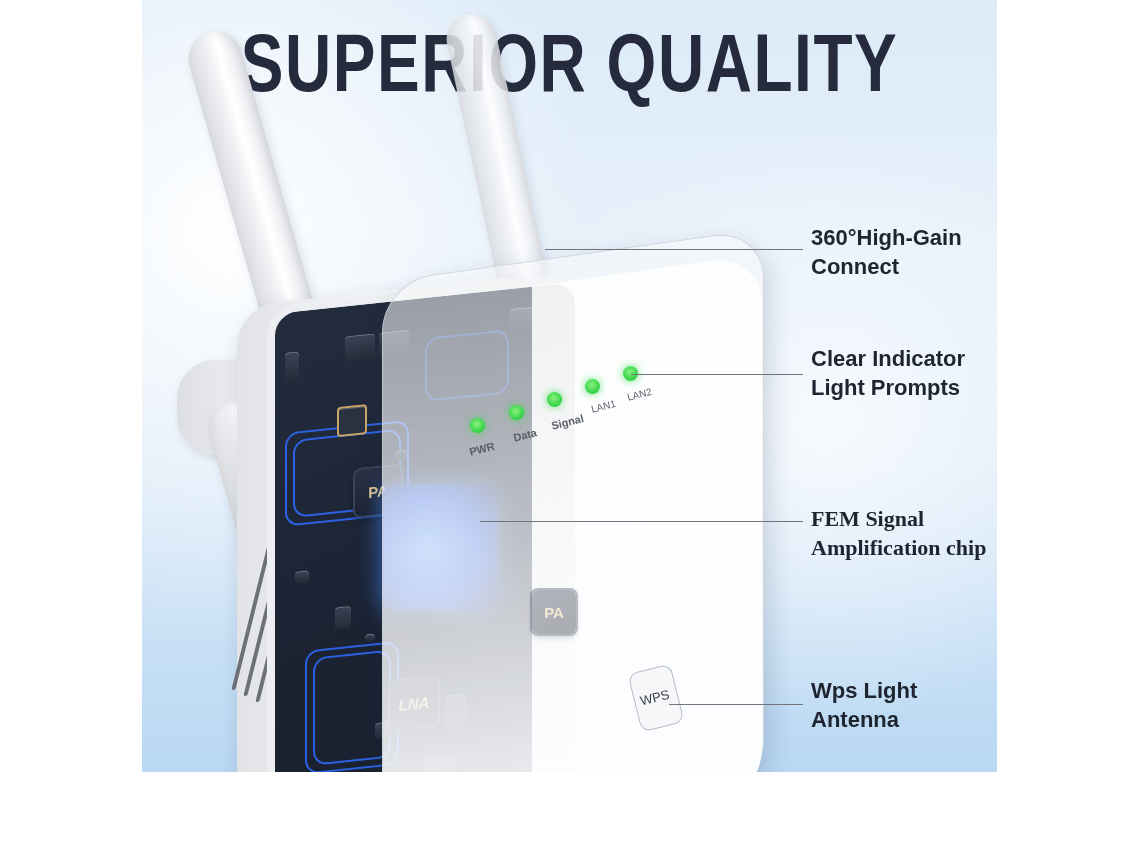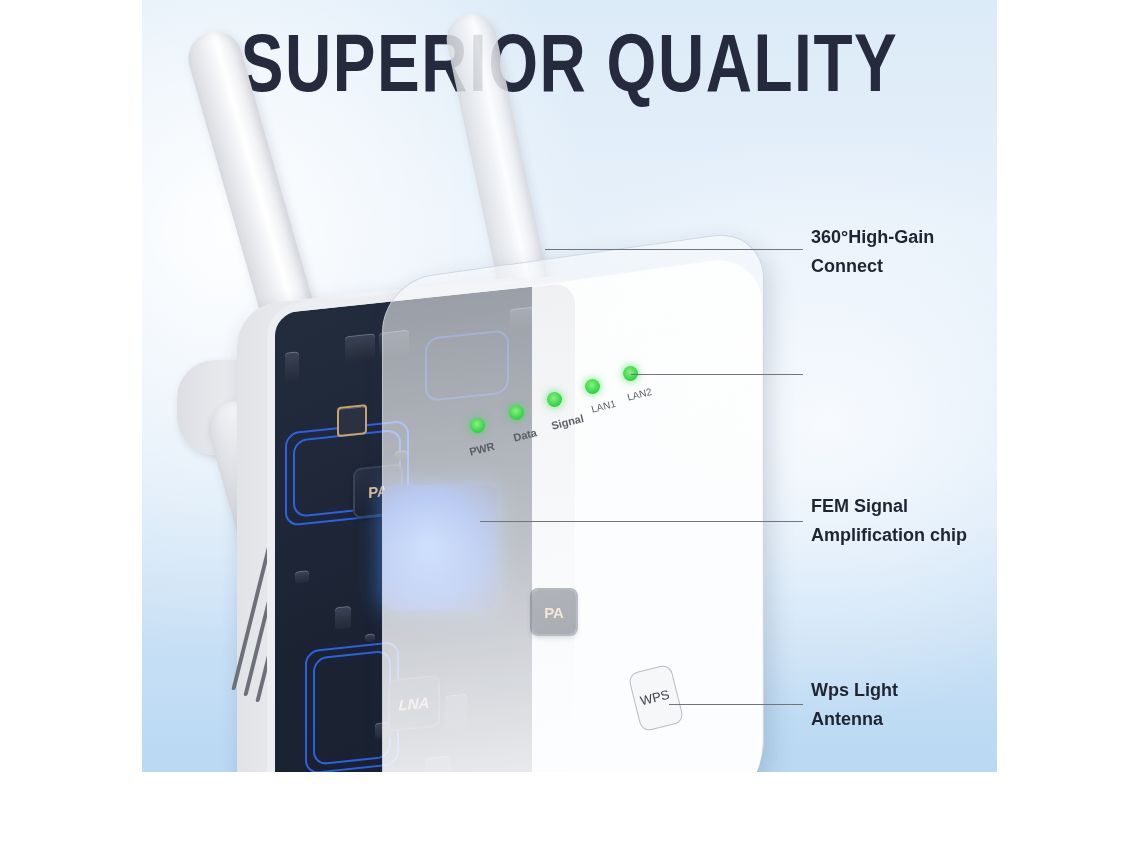--- a/index.html
+++ b/index.html
@@ -52,21 +52,21 @@
   
   .led{position:absolute;width:15px;height:15px;border-radius:50%;
     background:radial-gradient(circle at 45% 40%,#8bf080 0%,#38d64a 60%,#27b83a 100%);
     box-shadow:0 0 8px rgba(60,220,80,0.8);}
   .led-label{position:absolute;font-size:11px;color:#5a5e66;transform:rotate(-14deg);transform-origin:left top;font-weight:bold;}
   .wps{position:absolute;left:492px;top:668px;width:42px;height:58px;border-radius:10px;
     border:1px solid #b7bcc5;background:rgba(245,246,248,0.9);transform:rotate(-14deg);}
   .wps-label{position:absolute;left:498px;top:690px;font-size:13px;color:#3a3e46;transform:rotate(-14deg);}
   
   .leader{position:absolute;height:1px;background:#6f747d;}
-  .callout{position:absolute;left:669px;font-weight:bold;font-size:18px;line-height:29px;color:#1e2430;}
+  .callout{position:absolute;left:669px;font-weight:bold;font-size:22px;line-height:29px;color:#1e2430;}
   .callout span{display:block;}
 </style>
 </head>
 <body>
 
 <div class="stage">
 
   <div class="title">SUPERIOR QUALITY</div>
 
   <div class="ant ant3"></div>
@@ -127,21 +127,25 @@
 
   <div class="leader" style="left:403px;top:249px;width:258px;"></div>
   <div class="leader" style="left:489px;top:374px;width:172px;"></div>
   <div class="leader" style="left:338px;top:521px;width:323px;"></div>
   <div class="leader" style="left:527px;top:704px;width:134px;"></div>
 
   <div class="callout" style="top:223px;">
     <span>360°High-Gain</span>
     <span>Connect</span>
   </div>
-  <div class="callout" style="top:492px;">
+  <div class="callout" style="top:344px;">
+    <span>Clear Indicator</span>
+    <span>Light Prompts</span>
+  </div>
+  <div class="callout" style="top:504px;font-family:Liberation Serif, serif;">
     <span>FEM Signal</span>
     <span>Amplification chip</span>
   </div>
   <div class="callout" style="top:676px;">
     <span>Wps Light</span>
     <span>Antenna</span>
   </div>
 </div>
 
 </body></html>

